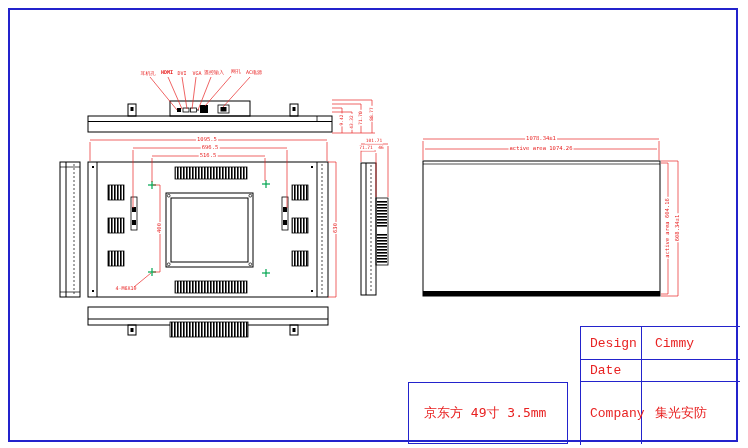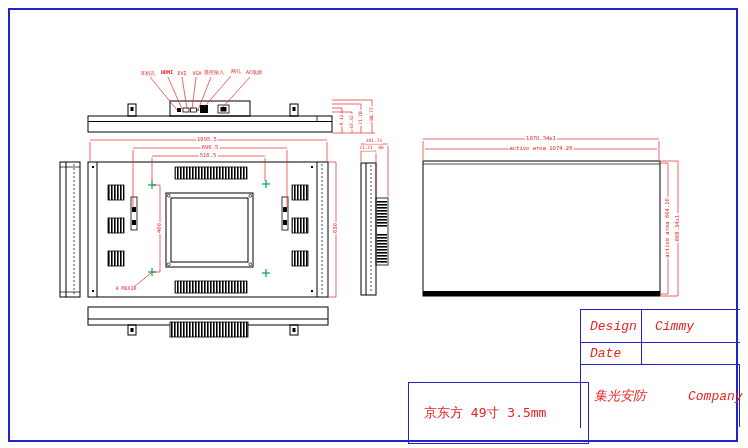--- a/index.html
+++ b/index.html
@@ -8,27 +8,27 @@
   #page-frame{position:absolute;left:8px;top:8px;width:730px;height:434px;
               border:2px solid #2323cc;box-sizing:border-box;}
   svg{position:absolute;left:0;top:0;}
   .dim{position:absolute;transform:translate(-50%,-50%);color:#e82222;font-size:5.5px;
        line-height:1;background:#ffffff;padding:0 1px;white-space:nowrap;}
   .dim.rot{transform:translate(-50%,-50%) rotate(-90deg);}
   .lbl{position:absolute;transform:translate(-50%,-50%);color:#e82222;font-size:5px;
        line-height:1;white-space:nowrap;}
   .tb-cell{color:#e82222;font-size:13px;font-family:"Liberation Mono","DejaVu Sans Mono",monospace;
            display:flex;align-items:center;white-space:nowrap;}
-  #title-block{position:absolute;left:580px;top:309px;width:160px;height:119px;
-               border-left:1.5px solid #2323cc;border-top:1.5px solid #2323cc;box-sizing:border-box;font-style:italic;}
+  #title-block{position:absolute;left:580px;top:326px;width:160px;height:119px;
+               border-left:1.5px solid #2323cc;border-top:1.5px solid #2323cc;box-sizing:border-box;}
   .tb-row{display:flex;border-bottom:1.5px solid #2323cc;box-sizing:border-box;}
   .tb-row:last-child{border-bottom:none;}
   .tb-label{width:61px;border-right:1.5px solid #2323cc;box-sizing:border-box;padding-left:9px;}
   .tb-value{flex:1;padding-left:13px;}
-  #note-box{position:absolute;left:408px;top:382px;width:181px;height:62px;
+  #note-box{position:absolute;left:408px;top:382px;width:160px;height:62px;
             border:1.5px solid #2323cc;box-sizing:border-box;display:flex;align-items:center;}
   #note-text{color:#e82222;font-size:13px;padding-left:15px;white-space:nowrap;}
 </style>
 </head>
 <body>
 
 <div id="stage">
 
   <div id="page-frame"></div>
 
@@ -232,18 +232,18 @@
 
   <div id="title-block">
     <div class="tb-row" style="height:33px">
       <div class="tb-cell tb-label">Design</div>
       <div class="tb-cell tb-value">Cimmy</div>
     </div>
     <div class="tb-row" style="height:22px">
       <div class="tb-cell tb-label">Date</div>
     </div>
     <div class="tb-row" style="height:62px">
+      <div class="tb-cell tb-label">Company</div>
       <div class="tb-cell tb-value">集光安防</div>
-      <div class="tb-cell tb-label">Company</div>
     </div>
   </div>
 
 </div>
 
 </body></html>

